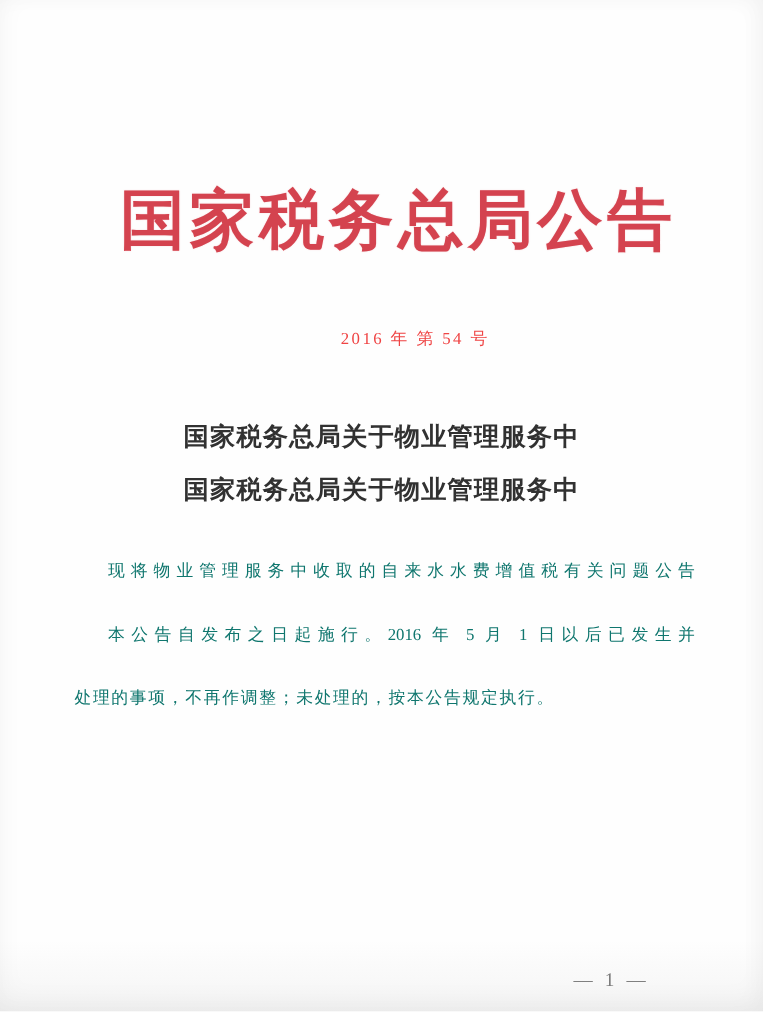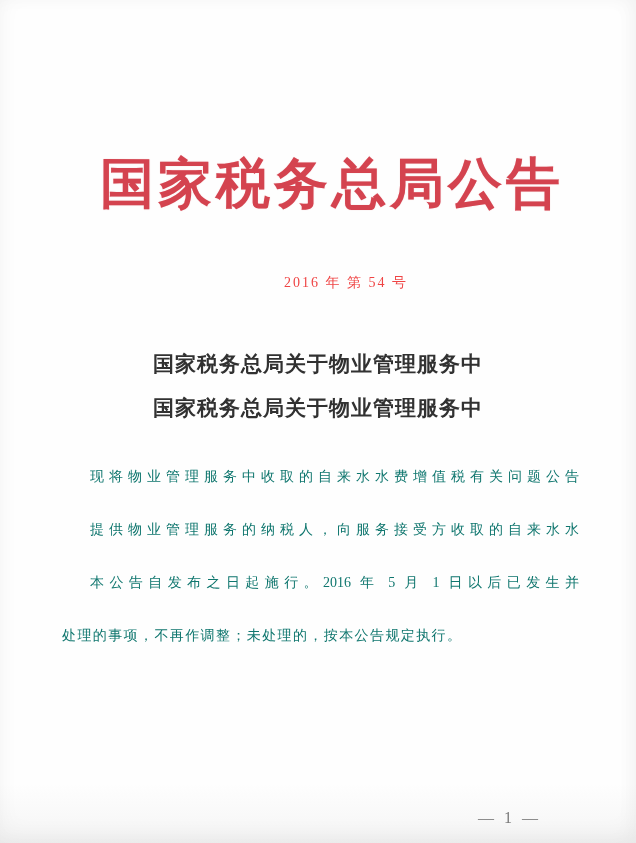--- a/index.html
+++ b/index.html
@@ -113,20 +113,19 @@
 
   <div class="issue-number">2016 年 第 54 号</div>
 
   <div class="doc-title">
     <div>国家税务总局关于物业管理服务中</div>
     <div>国家税务总局关于物业管理服务中</div>
   </div>
 
   <div class="doc-body">
     <div class="body-line just indent">现将物业管理服务中收取的自来水水费增值税有关问题公告</div>
-    <div class="body-line just indent">提供物业管理服务的纳税人，向服务接受方收取的自来水水</div>
     <div class="body-line just indent">本公告自发布之日起施行。2016 年 5 月 1 日以后已发生并</div>
     <div class="body-line">处理的事项，不再作调整；未处理的，按本公告规定执行。</div>
   </div>
 
   <div class="page-number">— 1 —</div>
 
 </div>
 
 </body></html>

